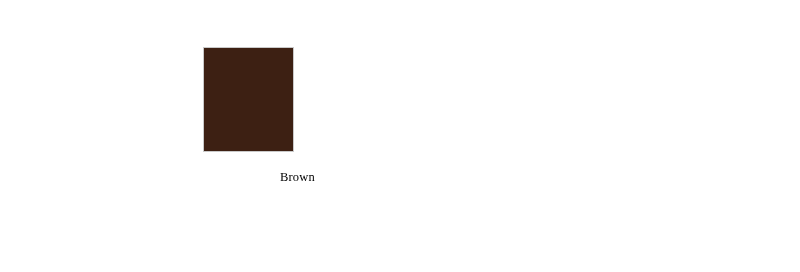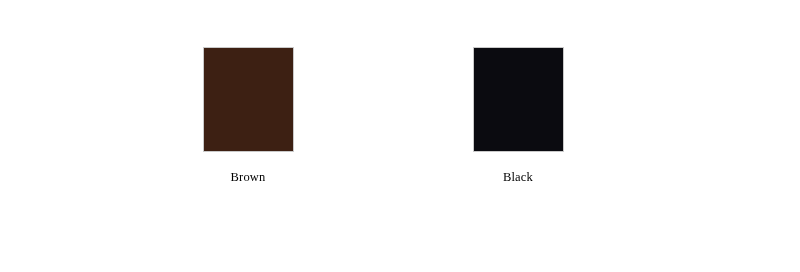--- a/index.html
+++ b/index.html
@@ -33,39 +33,35 @@
     height: 105px;
     margin: 0 auto;
     border: 1px solid #c9c9c9;
     box-sizing: border-box;
     display: block;
   }
 
   .swatch-label {
     display: block;
     width: 100%;
-    text-align: center;
+    text-align: right;
     margin-top: 18px;
     font-family: "Liberation Serif", serif;
     font-size: 12.5px;
     line-height: 14px;
     color: #000000;
     letter-spacing: 0.2px;
     white-space: nowrap;
   }
 </style>
 </head>
 <body style="background: rgb(255, 255, 255);">
 
 <div id="palette-figure">
 
   <div class="swatch-group" style="left:181px; top:47px;">
     <span class="swatch-chip" style="background-color: rgb(61, 32, 19); width: 91px; height: 105px; border-color: rgb(201, 201, 201);"></span>
     <span class="swatch-label">Brown</span>
   </div>
 
 
-  <div class="swatch-group" style="left:451px; top:47px;">
-    <span class="swatch-chip" style="background-color: rgb(11, 11, 16); width: 91px; height: 105px; border-color: rgb(201, 201, 201);"></span>
-    <span class="swatch-label">Black</span>
-  </div>
 
 </div>
 
 </body></html>

